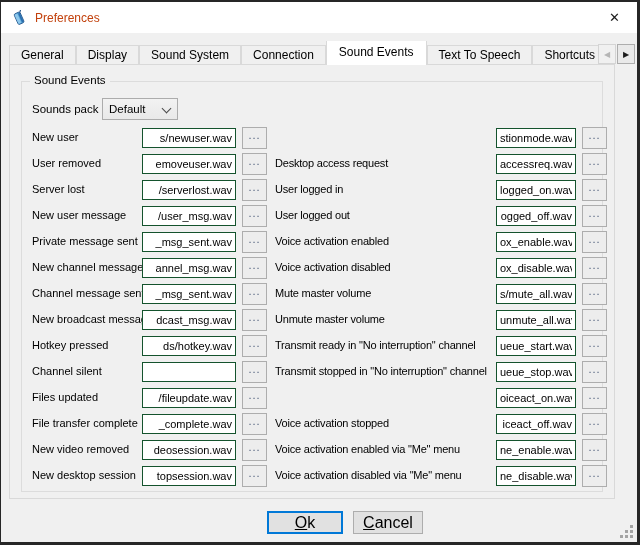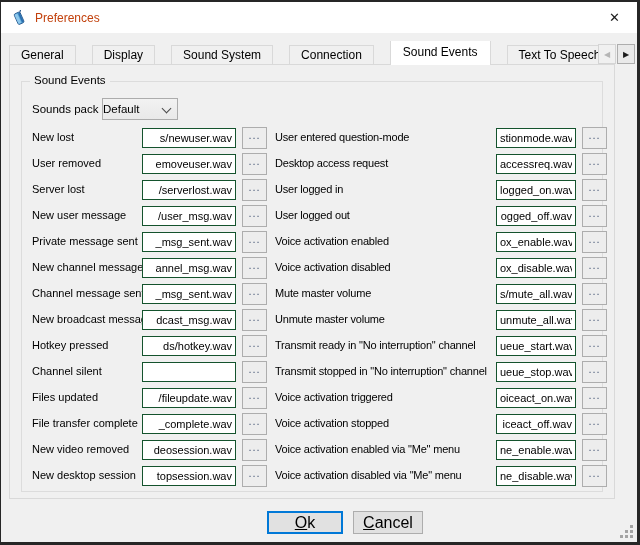--- a/index.html
+++ b/index.html
@@ -28,21 +28,21 @@
   
   .tabbar{
     position:absolute;left:8px;top:39px;width:626px;height:24px;
   }
   .tablist{
     position:absolute;left:0;top:0;width:589px;height:24px;overflow:hidden;
     display:flex;align-items:flex-end;white-space:nowrap;
   }
   .tab{
     flex:0 0 auto;height:19px;line-height:19px;padding:0 11px;font-size:12px;color:#000;
-    background:#f0f0f0;border:1px solid #d9d9d9;border-bottom:none;margin-right:16px;
+    background:#f0f0f0;border:1px solid #d9d9d9;border-bottom:none;margin-right:0;
     cursor:pointer;
   }
   .tab.active{
     height:24px;line-height:23px;background:#ffffff;position:relative;z-index:5;
     border:1px solid #d9d9d9;border-bottom:none;padding:0 12px;
   }
   .tab-scroll{
     position:absolute;top:3px;width:18px;height:20px;padding:0;font-size:8px;
     border:1px solid #adadad;background:#e9e9e9;cursor:pointer;
   }
@@ -58,21 +58,21 @@
     border:1px solid #dcdcdc;box-sizing:border-box;
   }
   .group-legend{
     position:absolute;left:8px;top:-8px;background:#f0f0f0;padding:0 4px;
     font-size:11.5px;color:#000;
   }
   .sp-label{position:absolute;left:10px;top:21px;font-size:11.5px;color:#000;}
   .combo{
     position:absolute;left:80px;top:16px;width:76px;height:22px;box-sizing:border-box;
     border:1px solid #acacac;background:linear-gradient(#f2f2f2,#e9e9e9);
-    font-size:11.5px;line-height:20px;cursor:pointer;
+    font-size:11.5px;line-height:20px;padding-left:6px;cursor:pointer;
   }
   .combo .chev{
     position:absolute;right:7px;top:6px;width:6px;height:6px;
     border-right:1.4px solid #4a4a4a;border-bottom:1.4px solid #4a4a4a;
     transform:rotate(45deg);
   }
   
   .rows{position:absolute;left:0;top:43px;width:582px;}
   .row{position:relative;height:26px;}
   .rlabel{position:absolute;top:6px;font-size:11px;color:#000;white-space:nowrap;}
@@ -147,24 +147,23 @@
       <span class="group-legend">Sound Events</span>
 
       <span class="sp-label">Sounds pack</span>
       <div class="combo">
         <span>Default</span>
         <span class="chev"></span>
       </div>
 
       <div class="rows">
           <div class="row">
-            <span class="rlabel l">New lost</span>
+            <span class="rlabel l">New user</span>
             <input class="rfield l" type="text" value="s/newuser.wav" style="">
             <button class="browse l">...</button>
-            <span class="rlabel r">User entered question-mode</span>
             <input class="rfield r" type="text" value="stionmode.wav" style="">
             <button class="browse r">...</button>
           </div>
           <div class="row">
             <span class="rlabel l">User removed</span>
             <input class="rfield l" type="text" value="emoveuser.wav" style="">
             <button class="browse l">...</button>
             <span class="rlabel r">Desktop access request</span>
             <input class="rfield r" type="text" value="accessreq.wav" style="">
             <button class="browse r">...</button>
@@ -230,21 +229,20 @@
             <input class="rfield l" type="text" value="" style="">
             <button class="browse l">...</button>
             <span class="rlabel r">Transmit stopped in "No interruption" channel</span>
             <input class="rfield r" type="text" value="ueue_stop.wav" style="">
             <button class="browse r">...</button>
           </div>
           <div class="row">
             <span class="rlabel l">Files updated</span>
             <input class="rfield l" type="text" value="/fileupdate.wav" style="">
             <button class="browse l">...</button>
-            <span class="rlabel r">Voice activation triggered</span>
             <input class="rfield r" type="text" value="oiceact_on.wav" style="">
             <button class="browse r">...</button>
           </div>
           <div class="row">
             <span class="rlabel l">File transfer complete</span>
             <input class="rfield l" type="text" value="_complete.wav" style="">
             <button class="browse l">...</button>
             <span class="rlabel r">Voice activation stopped</span>
             <input class="rfield r" type="text" value="iceact_off.wav" style="">
             <button class="browse r">...</button>

